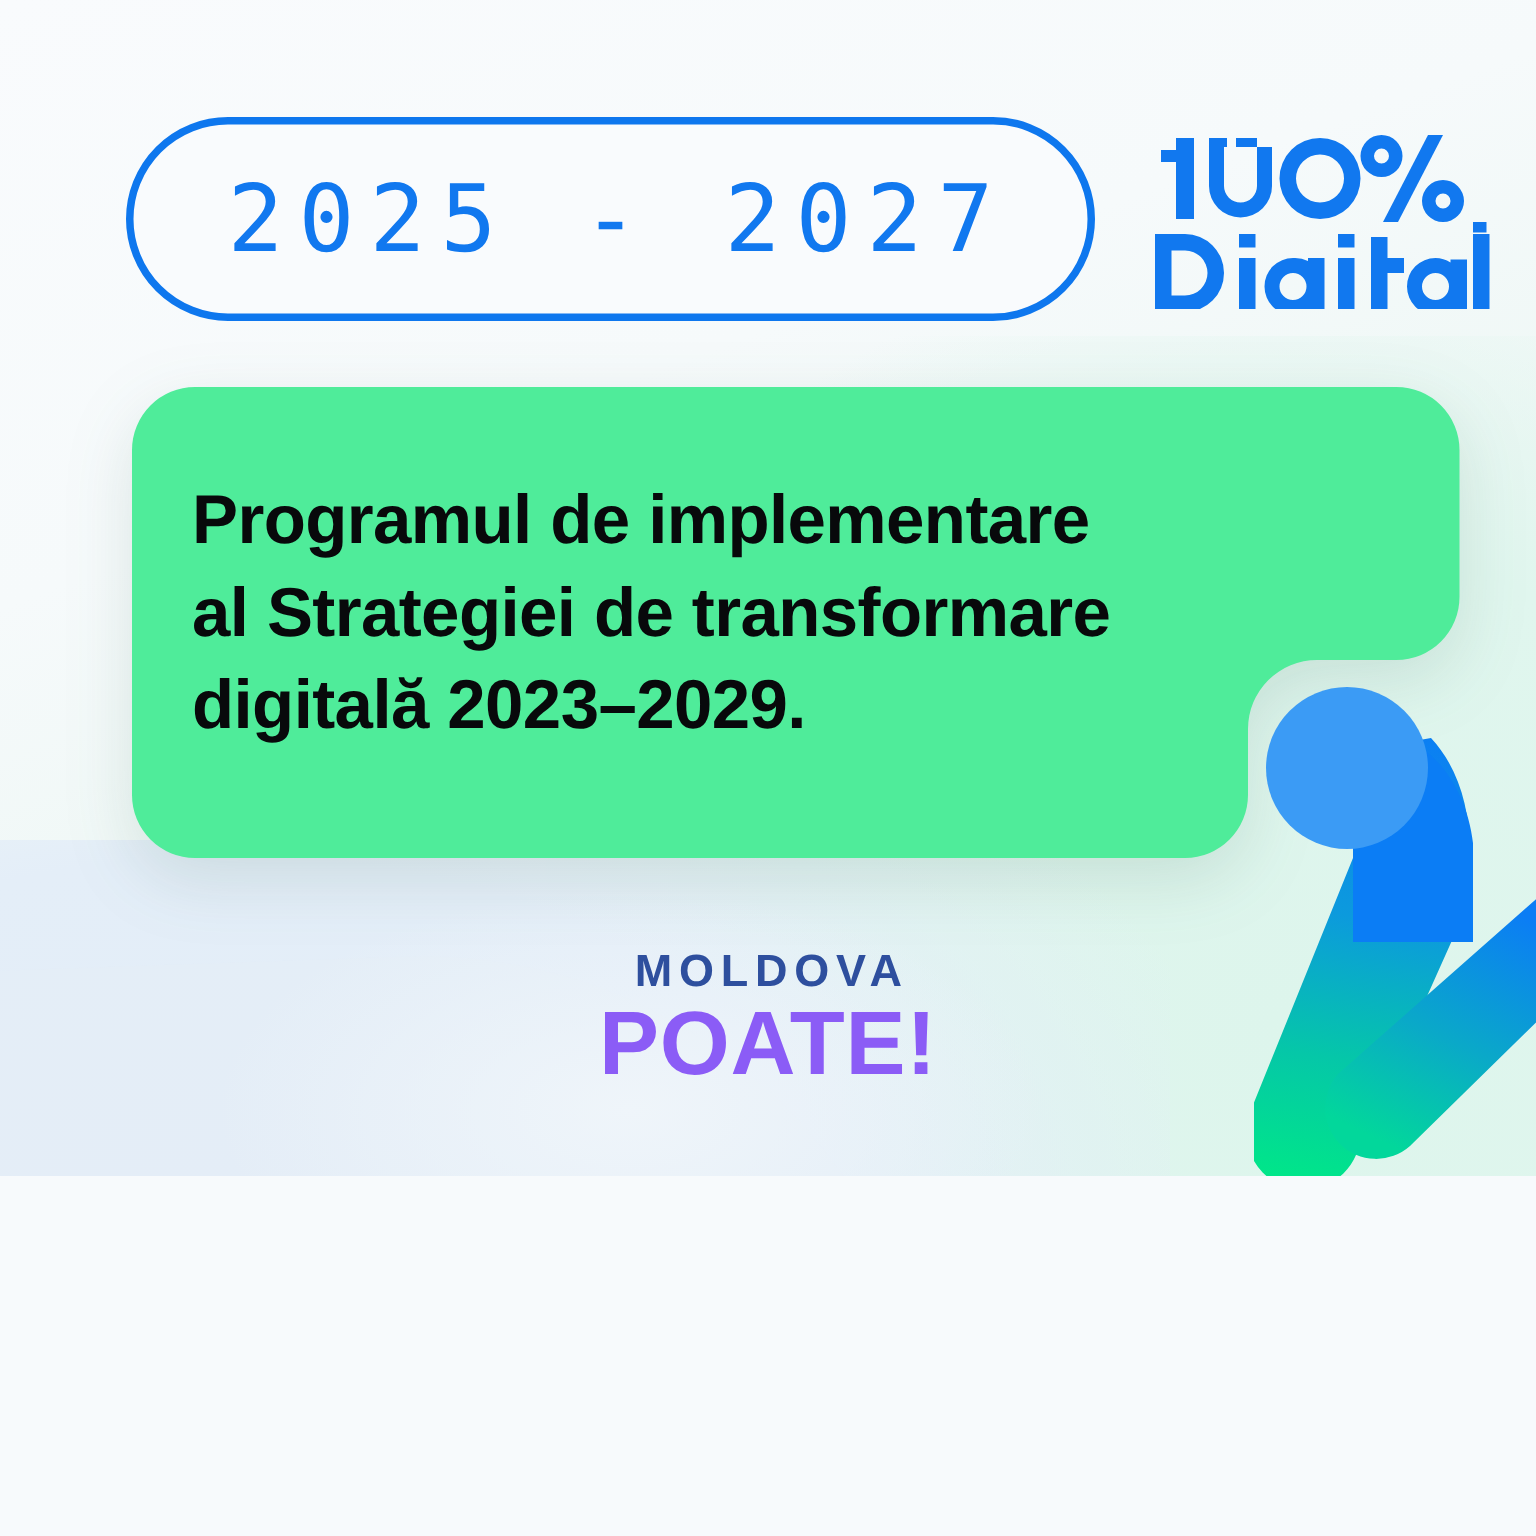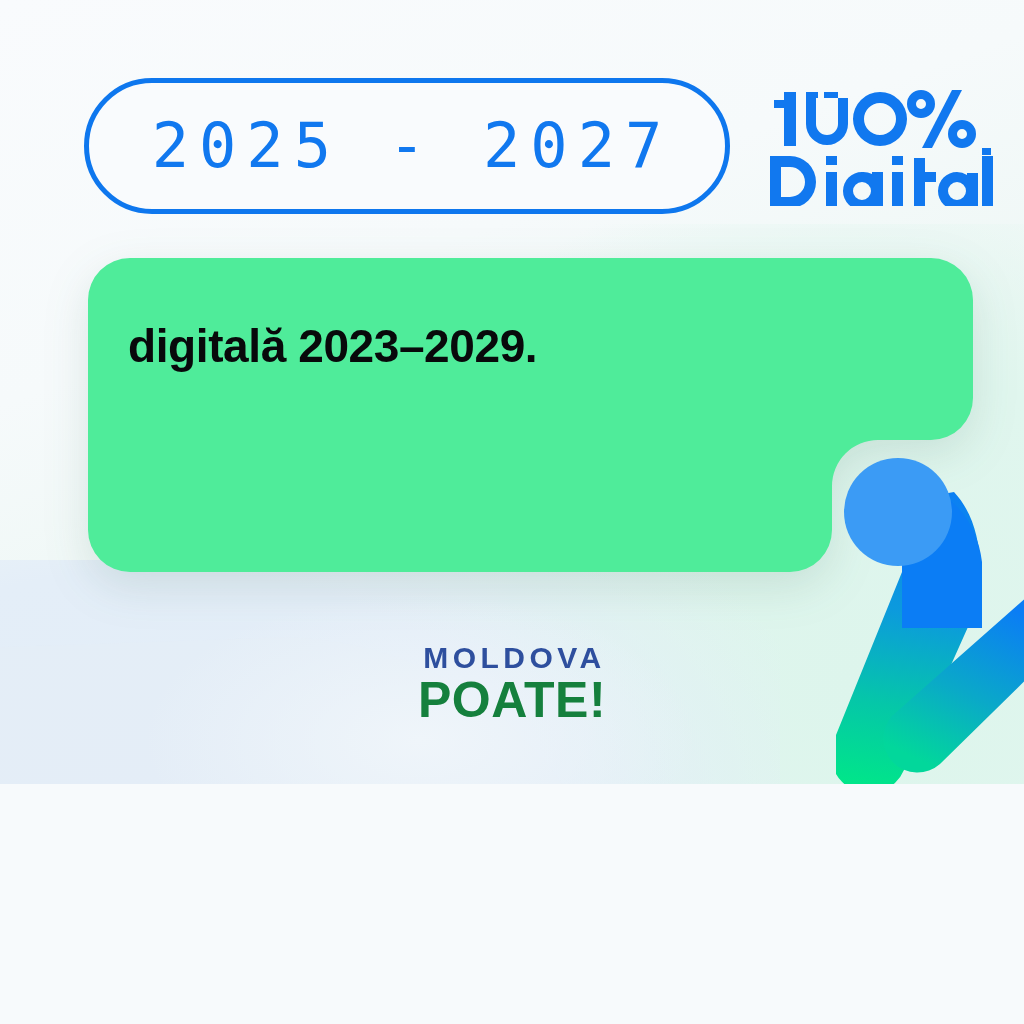--- a/index.html
+++ b/index.html
@@ -100,24 +100,24 @@
     font-family:"Liberation Sans",sans-serif;
     font-size:30px;
     font-weight:700;
     letter-spacing:4.5px;
     color:#2E4F9E;
     line-height:1;
     padding-left:5px;
   }
   .mp-bottom{
     font-family:"Liberation Sans",sans-serif;
-    font-size:50px;
+    font-size:60px;
     font-weight:bold;
     letter-spacing:0.5px;
-    color:#15803d;
+    color:#8b5cf6;
     line-height:1.02;
     margin-top:2px;
   }
 </style>
 </head>
 <body>
 
 <div id="stage">
 
   <div class="bg-base"></div>
@@ -169,20 +169,22 @@
     </svg>
   </div>
 
   <div class="bubble-wrap">
     <div class="bubble-shadow">
       <svg class="bubble-svg" width="890" height="330" viewBox="0 0 890 330" xmlns="http://www.w3.org/2000/svg" aria-hidden="true">
         <path d="M42 0 H843 A42 42 0 0 1 885 42 V140 A42 42 0 0 1 843 182 H790 A46 46 0 0 0 744 228 V272 A42 42 0 0 1 702 314 H42 A42 42 0 0 1 0 272 V42 A42 42 0 0 1 42 0 Z" fill="#4FEC9A"></path>
       </svg>
     </div>
     <div class="bubble-text">
+      <div>Programul de implementare</div>
+      <div>al Strategiei de transformare</div>
       <div>digitală 2023–2029.</div>
     </div>
   </div>
 
   <div class="arrow-mark">
     <svg width="210" height="370" viewBox="0 0 210 370" fill="none" xmlns="http://www.w3.org/2000/svg" aria-hidden="true">
       <defs>
         <linearGradient id="armGrad" x1="110" y1="30" x2="55" y2="345" gradientUnits="userSpaceOnUse">
           <stop offset="0" stop-color="#0B7DF5"></stop>
           <stop offset="0.42" stop-color="#0C9ADD"></stop>

